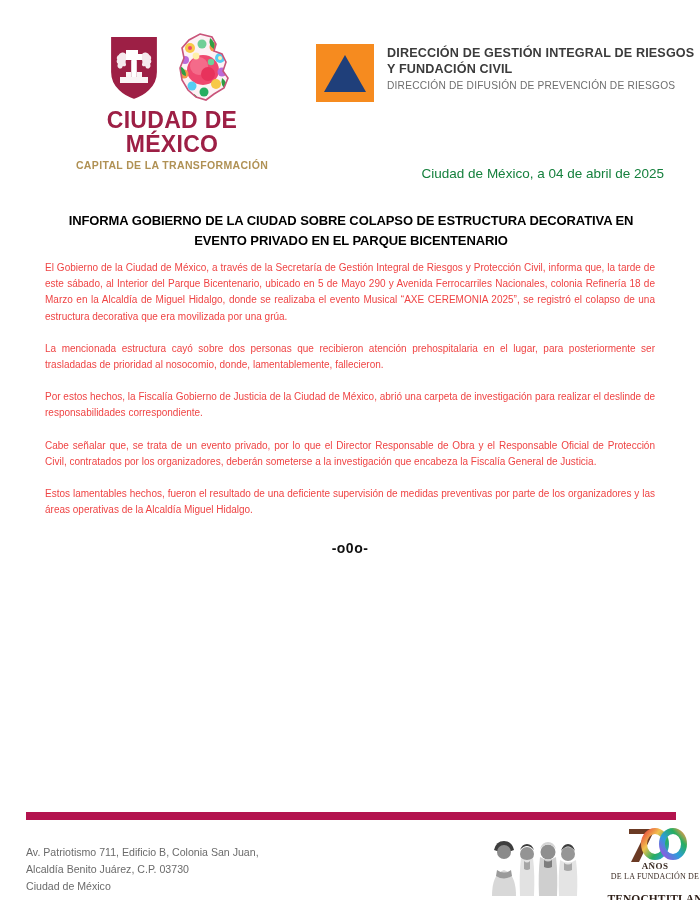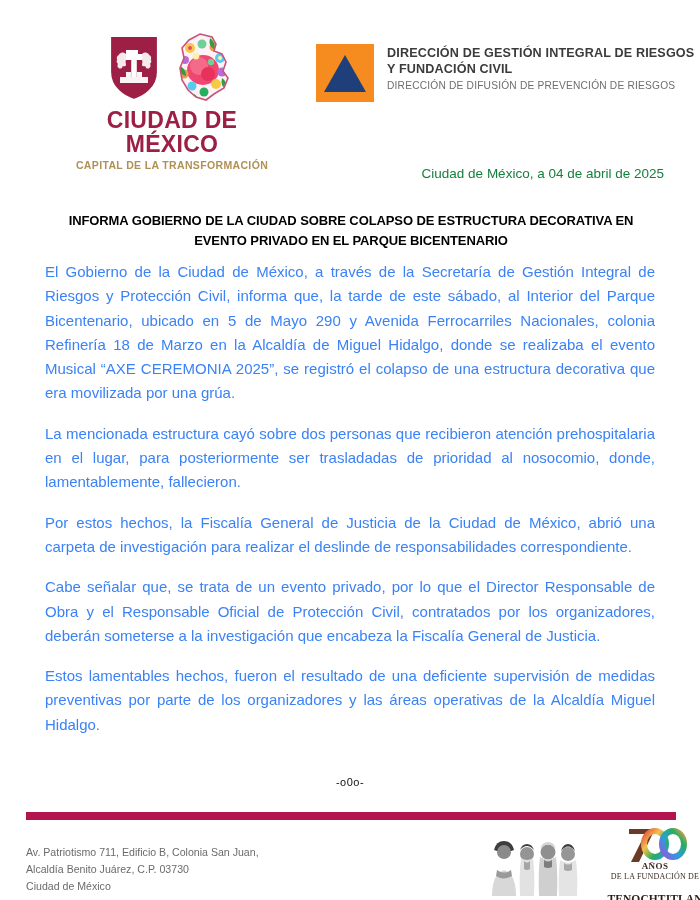--- a/index.html
+++ b/index.html
@@ -113,34 +113,34 @@
   }
 
   
   .body-copy {
     position: absolute;
     top: 260px;
     left: 45px;
     width: 610px;
   }
   .para {
-    font-size: 15px;
+    font-size: 10px;
     line-height: 1.62;
     text-align: justify;
     text-justify: inter-word;
     margin: 0 0 16px 0;
-    color: #3b82f6;
+    color: #ef4444;
   }
   .para:last-of-type { margin-bottom: 0; }
 
   .separator {
-    margin-top: 39px;
+    margin-top: 22px;
     text-align: center;
-    font-size: 11px;
-    font-weight: normal;
+    font-size: 14px;
+    font-weight: bold;
     color: #111;
     letter-spacing: 0.5px;
   }
 
   
   .footer-rule {
     position: absolute;
     left: 26px;
     top: 812px;
     width: 650px;
@@ -321,21 +321,21 @@
 
 </div>
 
 <div class="date-line">Ciudad de México, a 04 de abril de 2025</div>
 
 <div class="doc-title">INFORMA GOBIERNO DE LA CIUDAD SOBRE COLAPSO DE ESTRUCTURA DECORATIVA EN EVENTO PRIVADO EN EL PARQUE BICENTENARIO</div>
 
 <div class="body-copy">
   <p class="para">El Gobierno de la Ciudad de México, a través de la Secretaría de Gestión Integral de Riesgos y Protección Civil, informa que, la tarde de este sábado, al Interior del Parque Bicentenario, ubicado en 5 de Mayo 290 y Avenida Ferrocarriles Nacionales, colonia Refinería 18 de Marzo en la Alcaldía de Miguel Hidalgo, donde se realizaba el evento Musical “AXE CEREMONIA 2025”, se registró el colapso de una estructura decorativa que era movilizada por una grúa.</p>
   <p class="para">La mencionada estructura cayó sobre dos personas que recibieron atención prehospitalaria en el lugar, para posteriormente ser trasladadas de prioridad al nosocomio, donde, lamentablemente, fallecieron.</p>
-  <p class="para">Por estos hechos, la Fiscalía General de Justicia de la Ciudad de México, abrió una carpeta de investigación para realizar el deslinde de responsabilidades correspondiente.</p>
+  <p class="para">Por estos hechos, la Fiscalía Gobierno de Justicia de la Ciudad de México, abrió una carpeta de investigación para realizar el deslinde de responsabilidades correspondiente.</p>
   <p class="para">Cabe señalar que, se trata de un evento privado, por lo que el Director Responsable de Obra y el Responsable Oficial de Protección Civil, contratados por los organizadores, deberán someterse a la investigación que encabeza la Fiscalía General de Justicia.</p>
   <p class="para">Estos lamentables hechos, fueron el resultado de una deficiente supervisión de medidas preventivas por parte de los organizadores y las áreas operativas de la Alcaldía Miguel Hidalgo.</p>
   <div class="separator">-o0o-</div>
 </div>
 
 <div class="footer-rule"></div>
 
 <div class="footer">
 
   <div class="footer-address">

